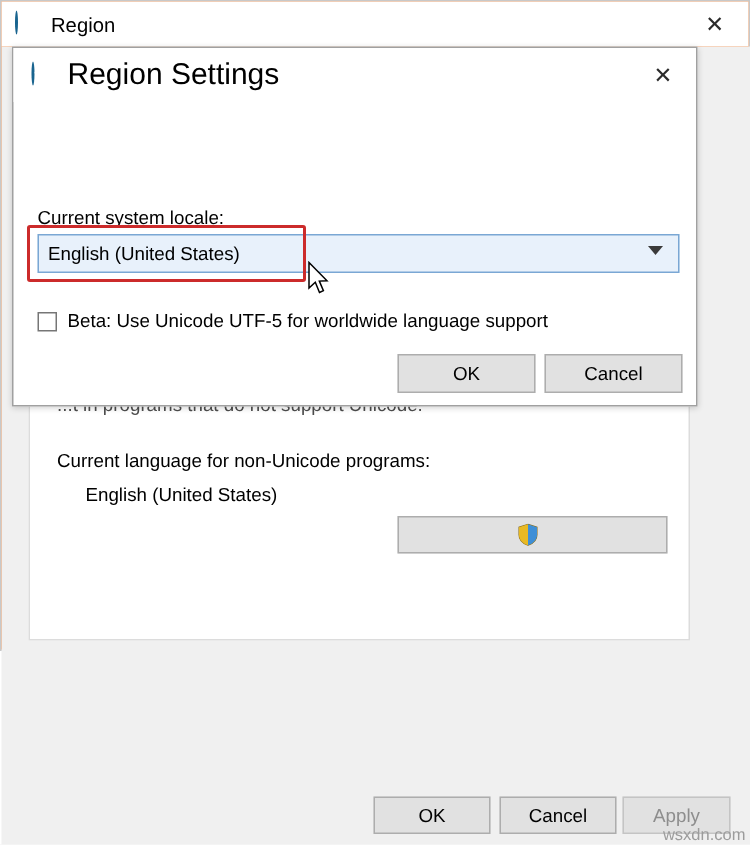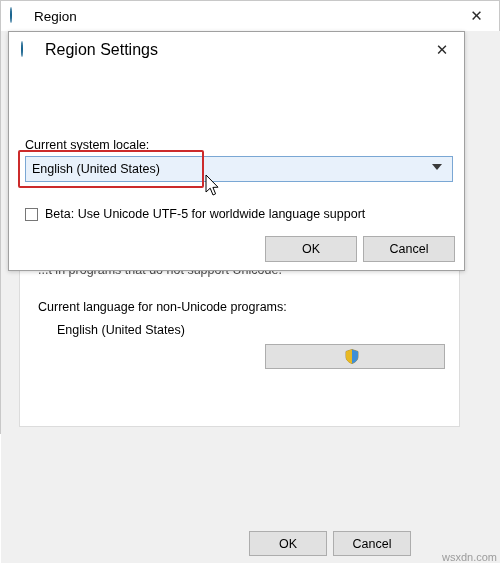--- a/index.html
+++ b/index.html
@@ -211,21 +211,21 @@
     display: flex;
     align-items: center;
   }
   .dialog-title-icon {
     margin-left: 12px;
     width: 16px;
     height: 16px;
   }
   .dialog-title-text {
     margin-left: 8px;
-    font-size: 16px;
+    font-size: 20px;
     color: #000;
   }
   .dialog-close {
     position: absolute;
     right: 0; top: 0;
     width: 44px;
     height: 36px;
     display: flex;
     align-items: center;
     justify-content: center;
@@ -363,20 +363,21 @@
           <path d="M7 0.5 L13 2.5 L13 7.5 C13 11 10.4 13.4 7 14.5 C3.6 13.4 1 11 1 7.5 L1 2.5 Z" fill="#f2c53d" stroke="#8a6d1a" stroke-width="0.7"></path>
           <path d="M7 0.5 L13 2.5 L13 7.5 C13 11 10.4 13.4 7 14.5 Z" fill="#3f8fd6"></path>
           <path d="M1 2.5 L7 0.5 L7 14.5 C3.6 13.4 1 11 1 7.5 Z" fill="#e8b923"></path>
         </svg>
       </span>
     </div>
 
     <div class="bottom-buttons">
       <div class="btn ok-b">OK</div>
       <div class="btn cancel-b">Cancel</div>
+      <div class="btn apply-b">Apply</div>
     </div>
 
     <div class="watermark">wsxdn.com</div>
   </div>
 </div>
 
 <div class="dialog">
 
   <div class="dialog-titlebar">
     <span class="dialog-title-icon">

